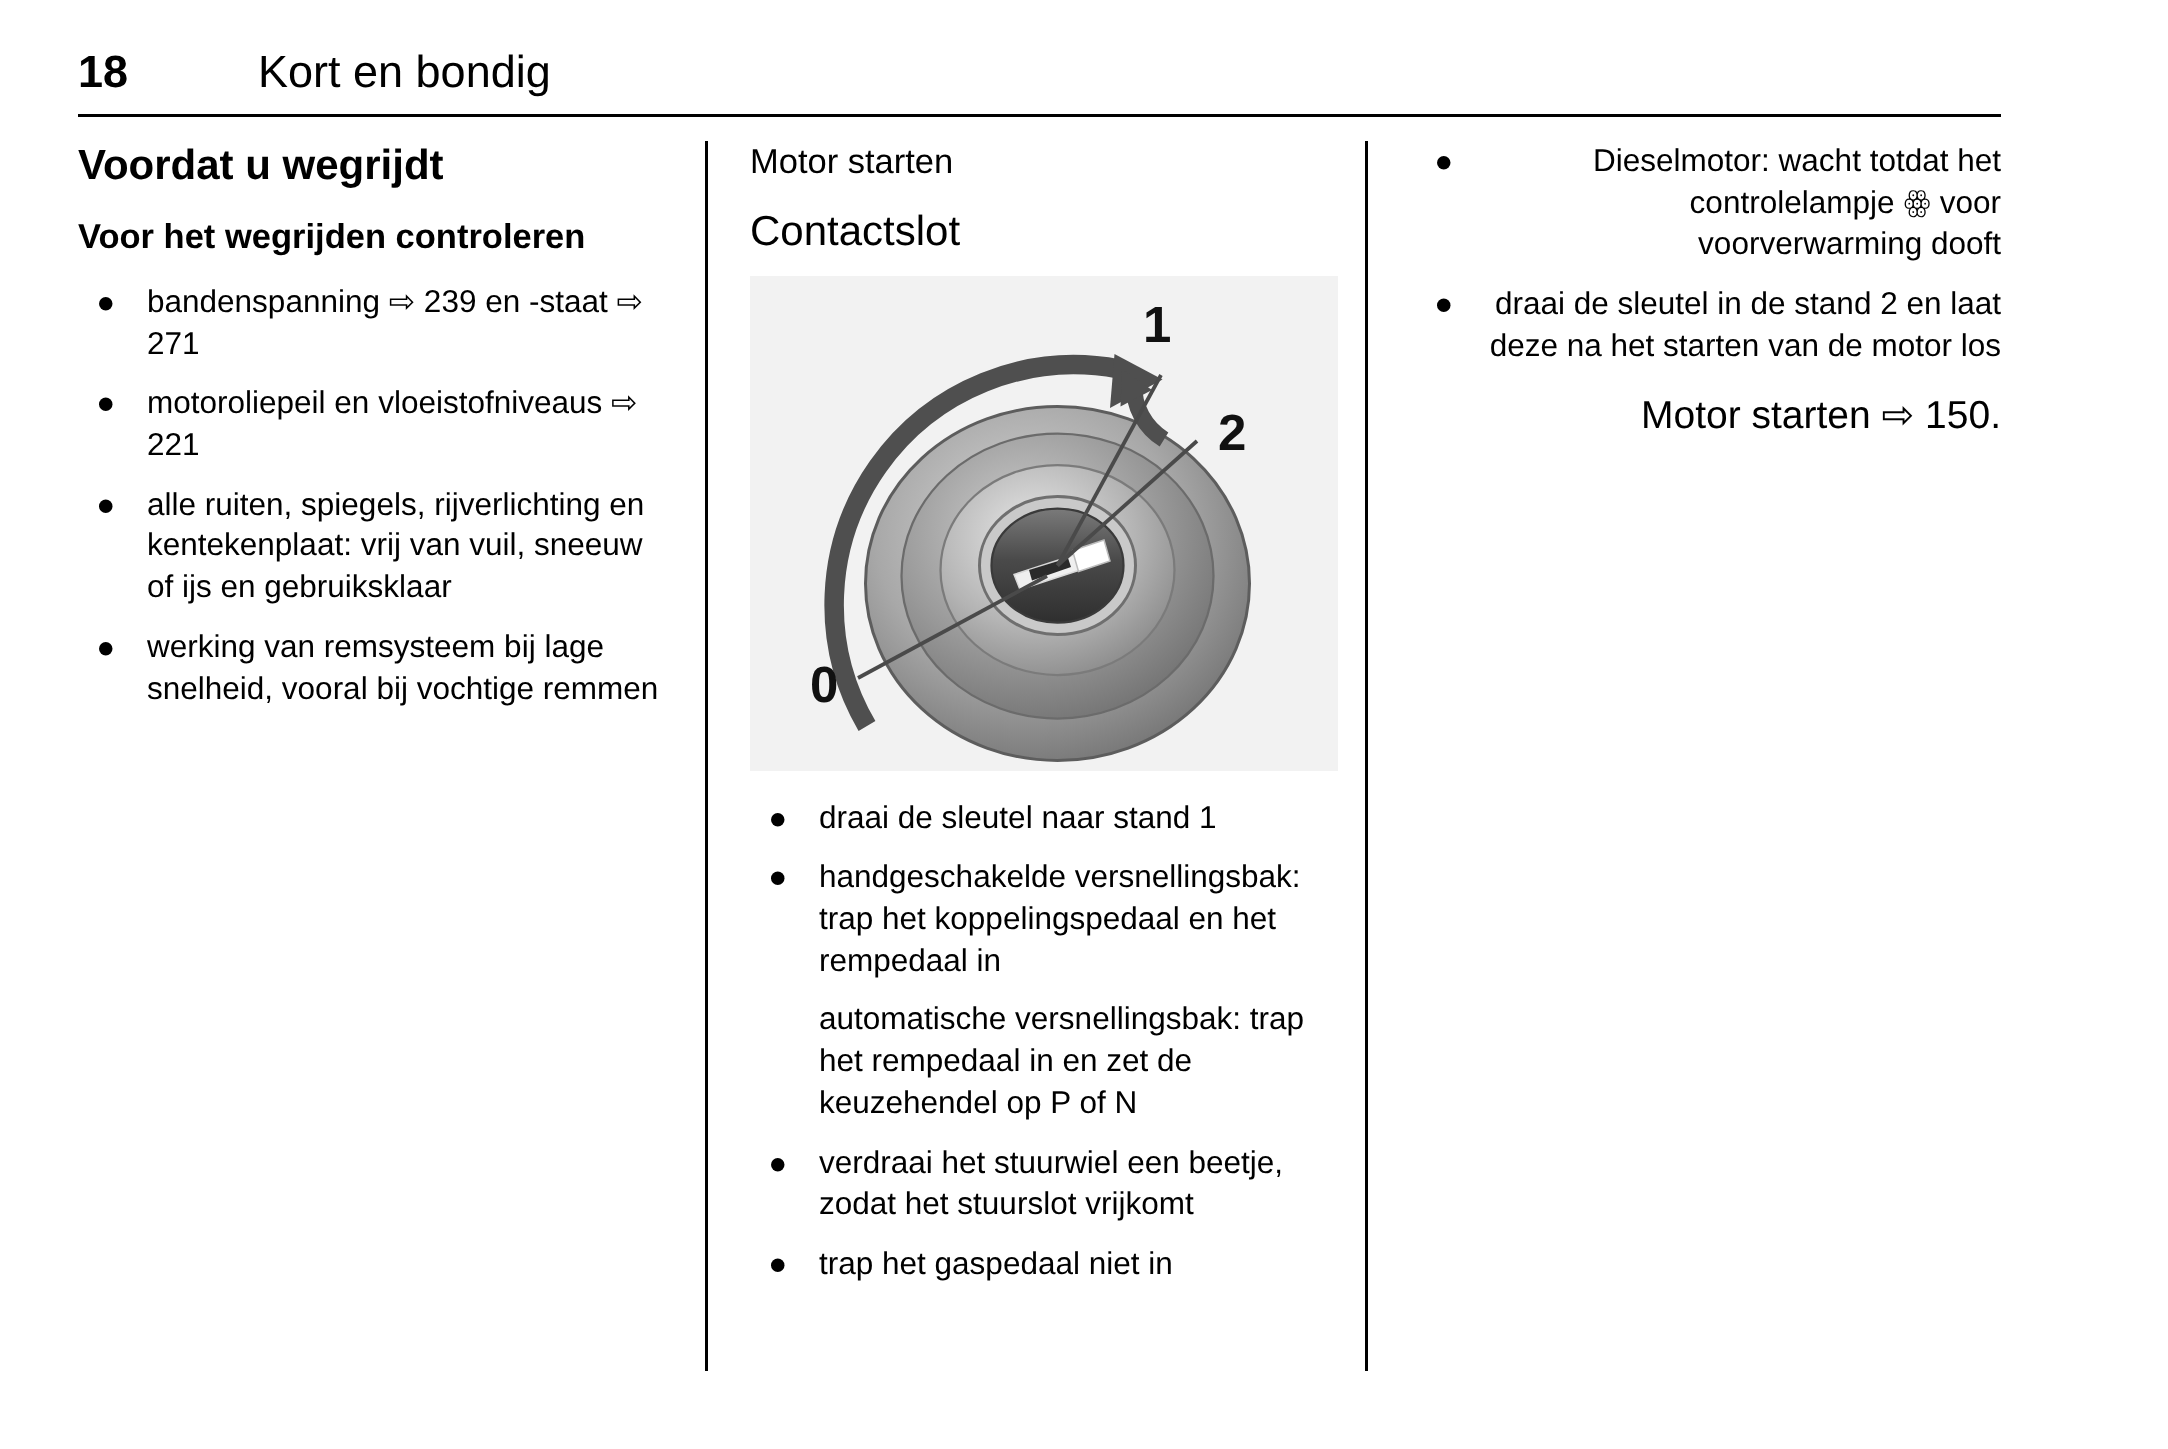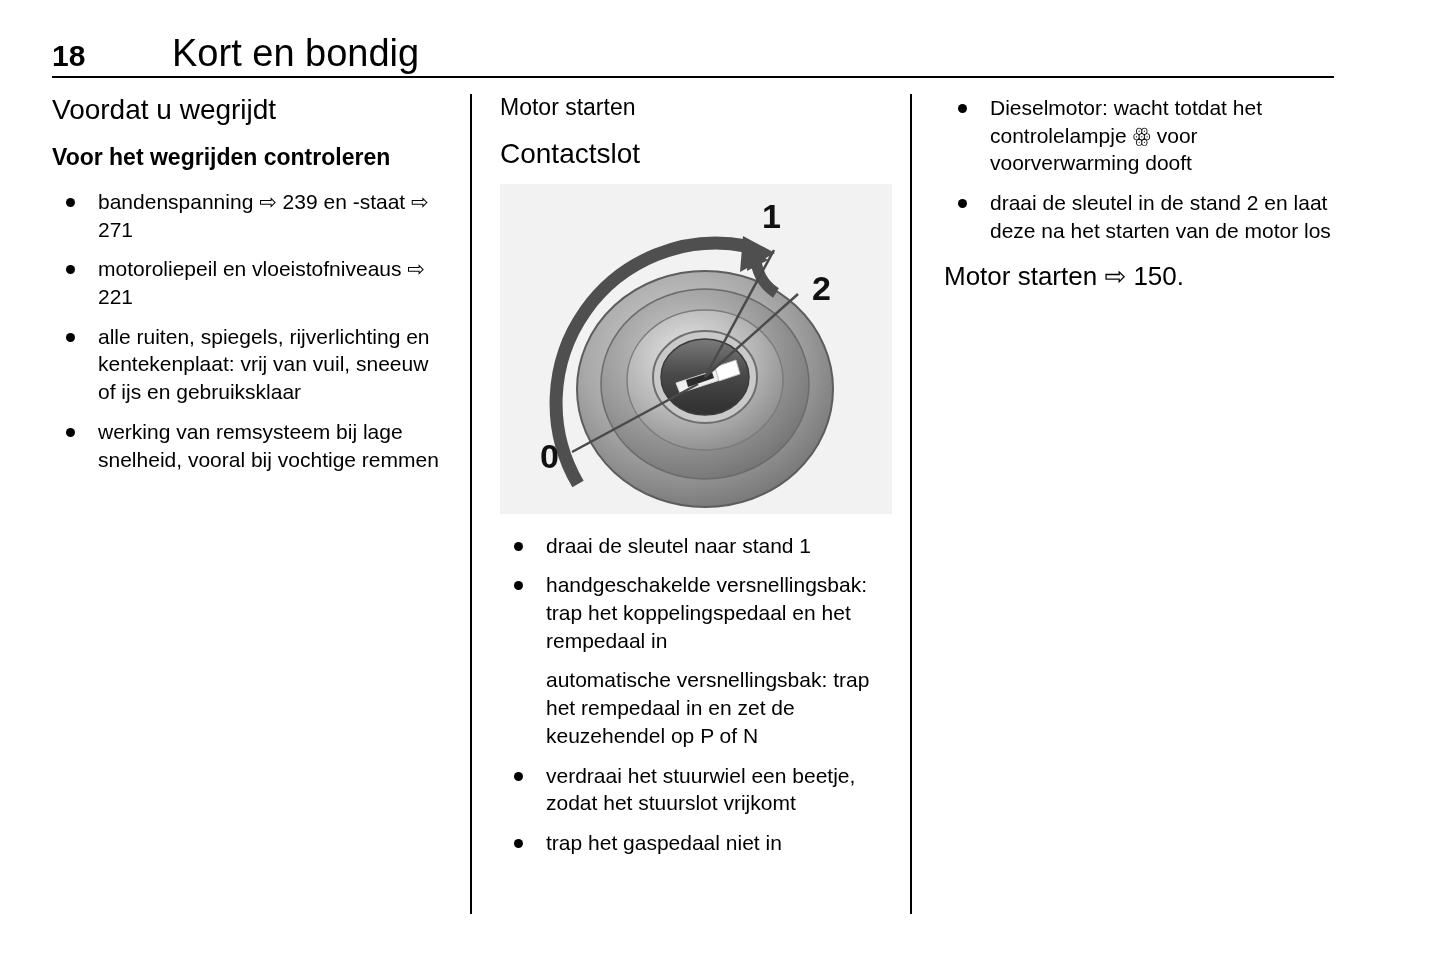--- a/index.html
+++ b/index.html
@@ -28,21 +28,21 @@
     width: 1282px;
     display: flex;
     align-items: baseline;
   }
   .page-number {
     font-size: 30px;
     font-weight: bold;
     width: 120px;
   }
   .header-title {
-    font-size: 38px;
+    font-size: 30px;
     font-weight: normal;
   }
   .header-rule {
     position: absolute;
     left: 52px;
     top: 76px;
     width: 1282px;
     height: 2px;
     background: #000000;
   }
@@ -54,34 +54,34 @@
     width: 1282px;
     height: 830px;
     display: flex;
   }
   .col {
     position: relative;
     box-sizing: border-box;
   }
   .col1 { width: 420px; padding-right: 26px; }
   .col2 { width: 440px; padding-left: 28px; padding-right: 24px; }
-  .col3 { width: 422px; padding-left: 32px; }
+  .col3 { width: 422px; padding-left: 32px; text-align: right; }
   .divider {
     position: absolute;
     top: 0;
     width: 2px;
     height: 820px;
     background: #000000;
   }
   .div1 { left: 418px; }
   .div2 { left: 858px; }
 
   h1.section-title {
     font-size: 28px;
-    font-weight: normal;
+    font-weight: bold;
     margin: 0 0 18px 0;
     line-height: 1.15;
   }
   h2.sub-title {
     font-size: 23px;
     font-weight: bold;
     margin: 0 0 16px 0;
     line-height: 1.2;
   }
   h2.sub-title-plain {

